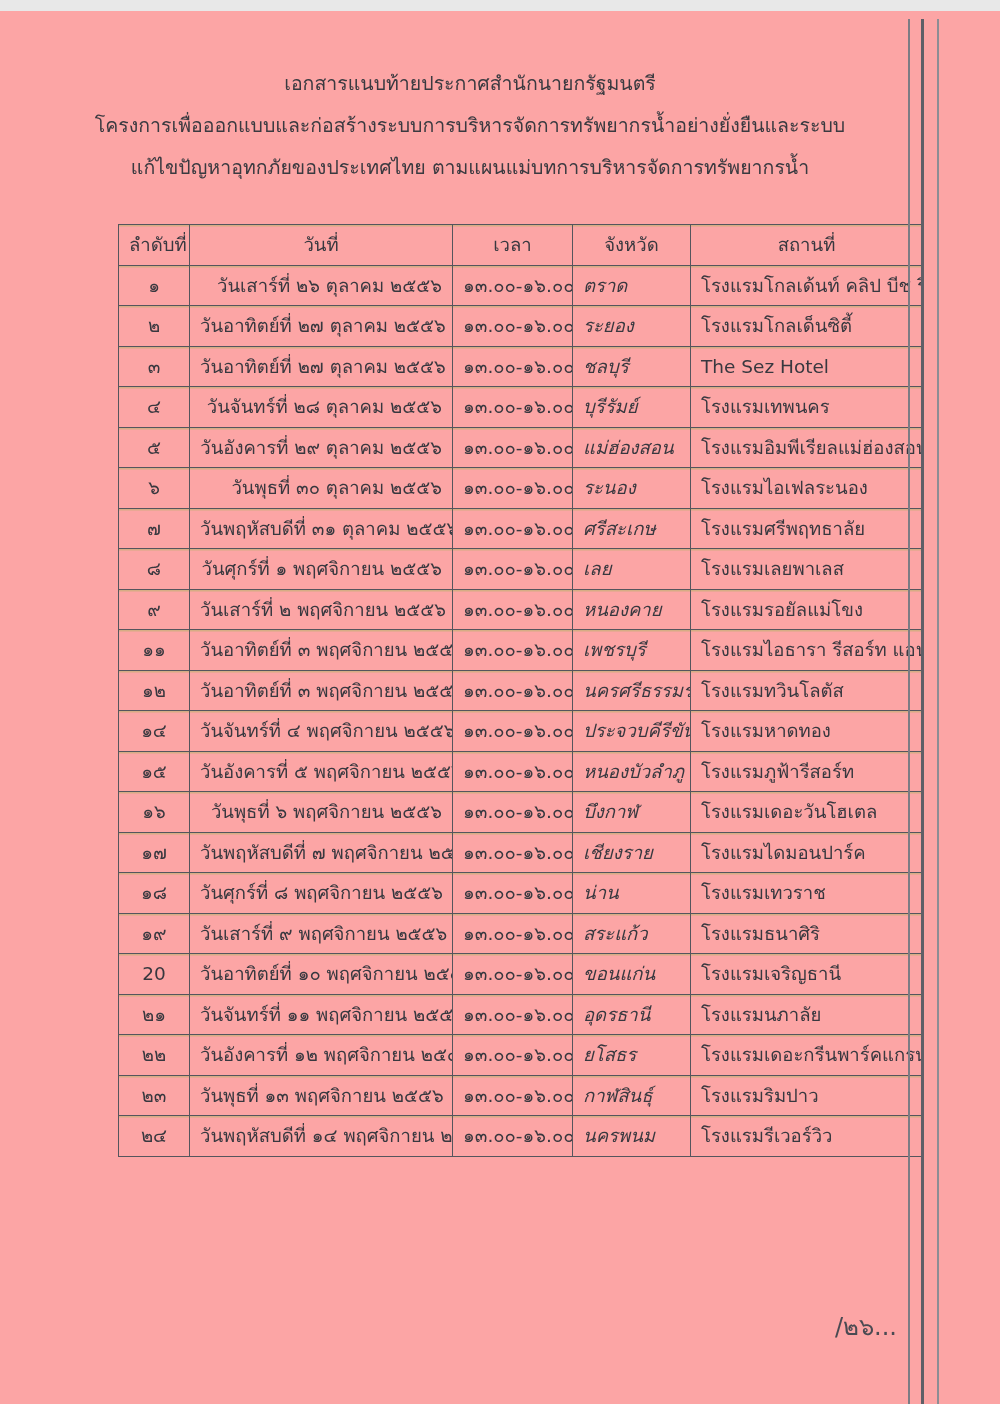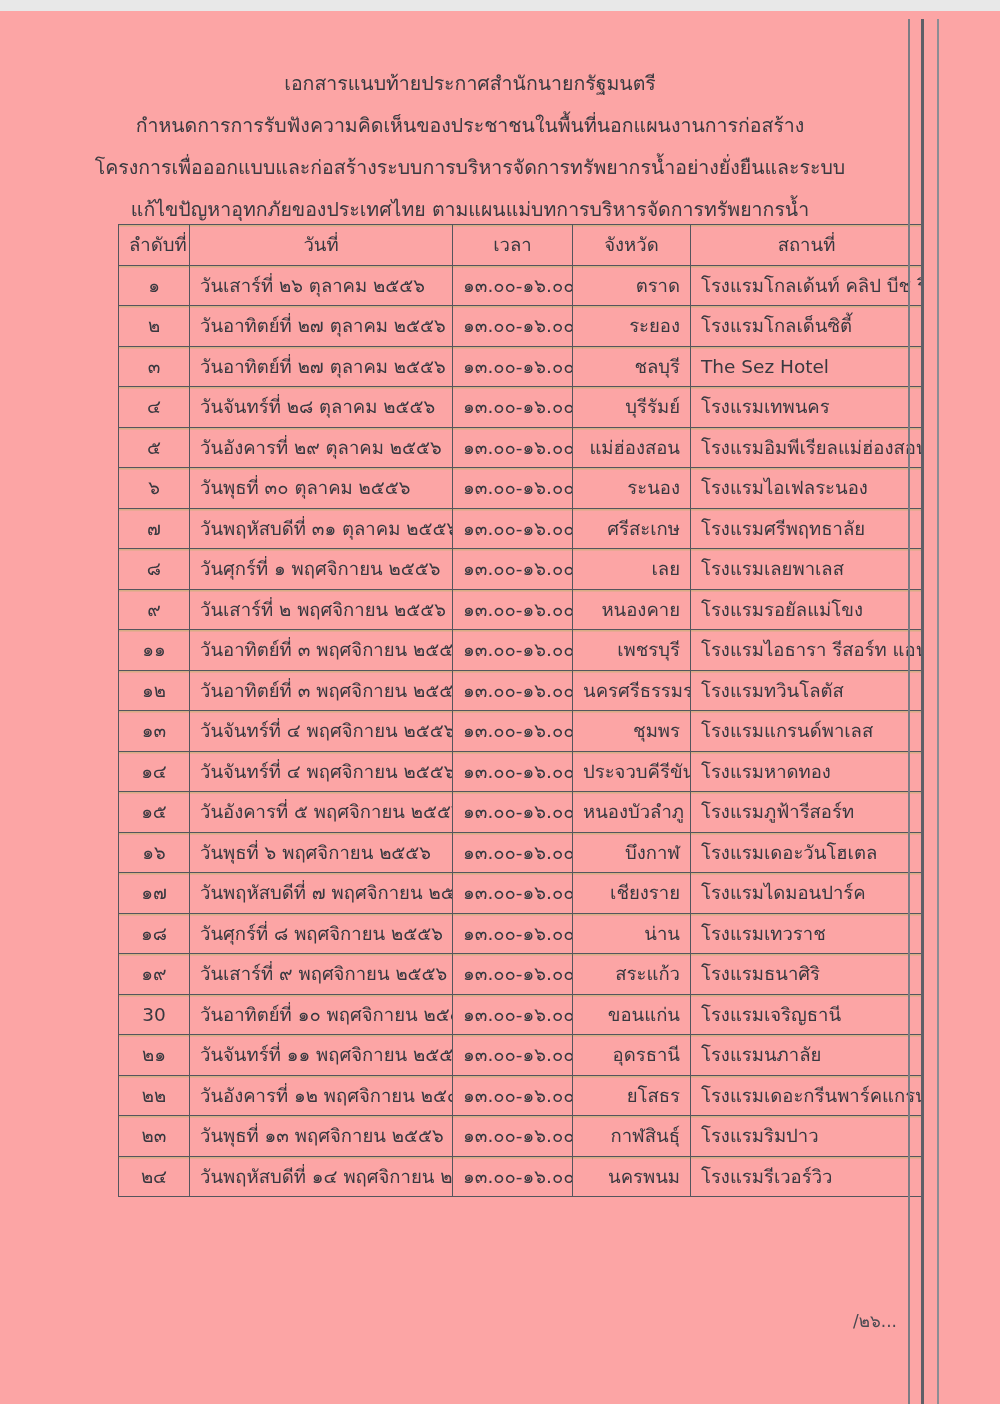--- a/index.html
+++ b/index.html
@@ -50,32 +50,32 @@
     color: #38383f;
     white-space: nowrap;
     overflow: hidden;
     
     box-shadow: inset 0 2px 0 -0.5px rgba(163, 183, 88, 0.42);
     background: transparent;
   }
   .doc-table thead th {
   }
   .c-idx   { text-align: center; }
-  .c-date  { text-align: left; padding-left: 15px; }
+  .c-date  { text-align: right; padding-left: 15px; }
   .c-time  { text-align: center; padding: 0 4px; }
-  .c-prov  { text-align: right; padding-left: 10px; }
+  .c-prov  { text-align: left; padding-left: 10px; font-style: italic; }
   .c-venue { text-align: left; padding-left: 12px; padding-right: 0; }
   
   .footer-mark {
     position: absolute;
     top: 1296px;
     left: 0;
     width: 897px;
     text-align: right;
-    font-size: 17px;
+    font-size: 24px;
     color: #4a4a52;
   }
   
   .scan-line {
     position: absolute;
     top: 8px;
     height: 1390px;
     width: 2px;
     pointer-events: none;
   }
@@ -83,21 +83,20 @@
   .scan-line.l2 { left: 921px; background: #5f5f67; width: 2.5px; }
   .scan-line.l3 { left: 937px; background: #8d8d94; width: 1.5px; }
 </style>
 </head>
 <body>
 
 <div class="page">
 
   <div class="title-block">
     <div class="title-line">เอกสารแนบท้ายประกาศสำนักนายกรัฐมนตรี</div>
-    <div class="title-line">กำหนดการการรับฟังความคิดเห็นของประชาชนในพื้นที่นอกแผนงานการก่อสร้าง</div>
     <div class="title-line">โครงการเพื่อออกแบบและก่อสร้างระบบการบริหารจัดการทรัพยากรน้ำอย่างยั่งยืนและระบบ</div>
     <div class="title-line">แก้ไขปัญหาอุทกภัยของประเทศไทย ตามแผนแม่บทการบริหารจัดการทรัพยากรน้ำ</div>
   </div>
 
   <table class="doc-table">
     <colgroup>
       <col style="width:71px">
       <col style="width:263px">
       <col style="width:120px">
       <col style="width:118px">
@@ -184,27 +183,20 @@
       <td class="c-venue">โรงแรมไอธารา รีสอร์ท แอนด์สปา</td>
     </tr>
         <tr>
       <td class="c-idx">๑๒</td>
       <td class="c-date">วันอาทิตย์ที่ ๓ พฤศจิกายน ๒๕๕๖</td>
       <td class="c-time">๑๓.๐๐-๑๖.๐๐</td>
       <td class="c-prov">นครศรีธรรมราช</td>
       <td class="c-venue">โรงแรมทวินโลตัส</td>
     </tr>
         <tr>
-      <td class="c-idx">๑๓</td>
-      <td class="c-date">วันจันทร์ที่ ๔ พฤศจิกายน ๒๕๕๖</td>
-      <td class="c-time">๑๓.๐๐-๑๖.๐๐</td>
-      <td class="c-prov">ชุมพร</td>
-      <td class="c-venue">โรงแรมแกรนด์พาเลส</td>
-    </tr>
-        <tr>
       <td class="c-idx">๑๔</td>
       <td class="c-date">วันจันทร์ที่ ๔ พฤศจิกายน ๒๕๕๖</td>
       <td class="c-time">๑๓.๐๐-๑๖.๐๐</td>
       <td class="c-prov">ประจวบคีรีขันธ์</td>
       <td class="c-venue">โรงแรมหาดทอง</td>
     </tr>
         <tr>
       <td class="c-idx">๑๕</td>
       <td class="c-date">วันอังคารที่ ๕ พฤศจิกายน ๒๕๕๖</td>
       <td class="c-time">๑๓.๐๐-๑๖.๐๐</td>
@@ -233,21 +225,21 @@
       <td class="c-venue">โรงแรมเทวราช</td>
     </tr>
         <tr>
       <td class="c-idx">๑๙</td>
       <td class="c-date">วันเสาร์ที่ ๙ พฤศจิกายน ๒๕๕๖</td>
       <td class="c-time">๑๓.๐๐-๑๖.๐๐</td>
       <td class="c-prov">สระแก้ว</td>
       <td class="c-venue">โรงแรมธนาศิริ</td>
     </tr>
         <tr>
-      <td class="c-idx">30</td>
+      <td class="c-idx">20</td>
       <td class="c-date">วันอาทิตย์ที่ ๑๐ พฤศจิกายน ๒๕๕๖</td>
       <td class="c-time">๑๓.๐๐-๑๖.๐๐</td>
       <td class="c-prov">ขอนแก่น</td>
       <td class="c-venue">โรงแรมเจริญธานี</td>
     </tr>
         <tr>
       <td class="c-idx">๒๑</td>
       <td class="c-date">วันจันทร์ที่ ๑๑ พฤศจิกายน ๒๕๕๖</td>
       <td class="c-time">๑๓.๐๐-๑๖.๐๐</td>
       <td class="c-prov">อุดรธานี</td>

